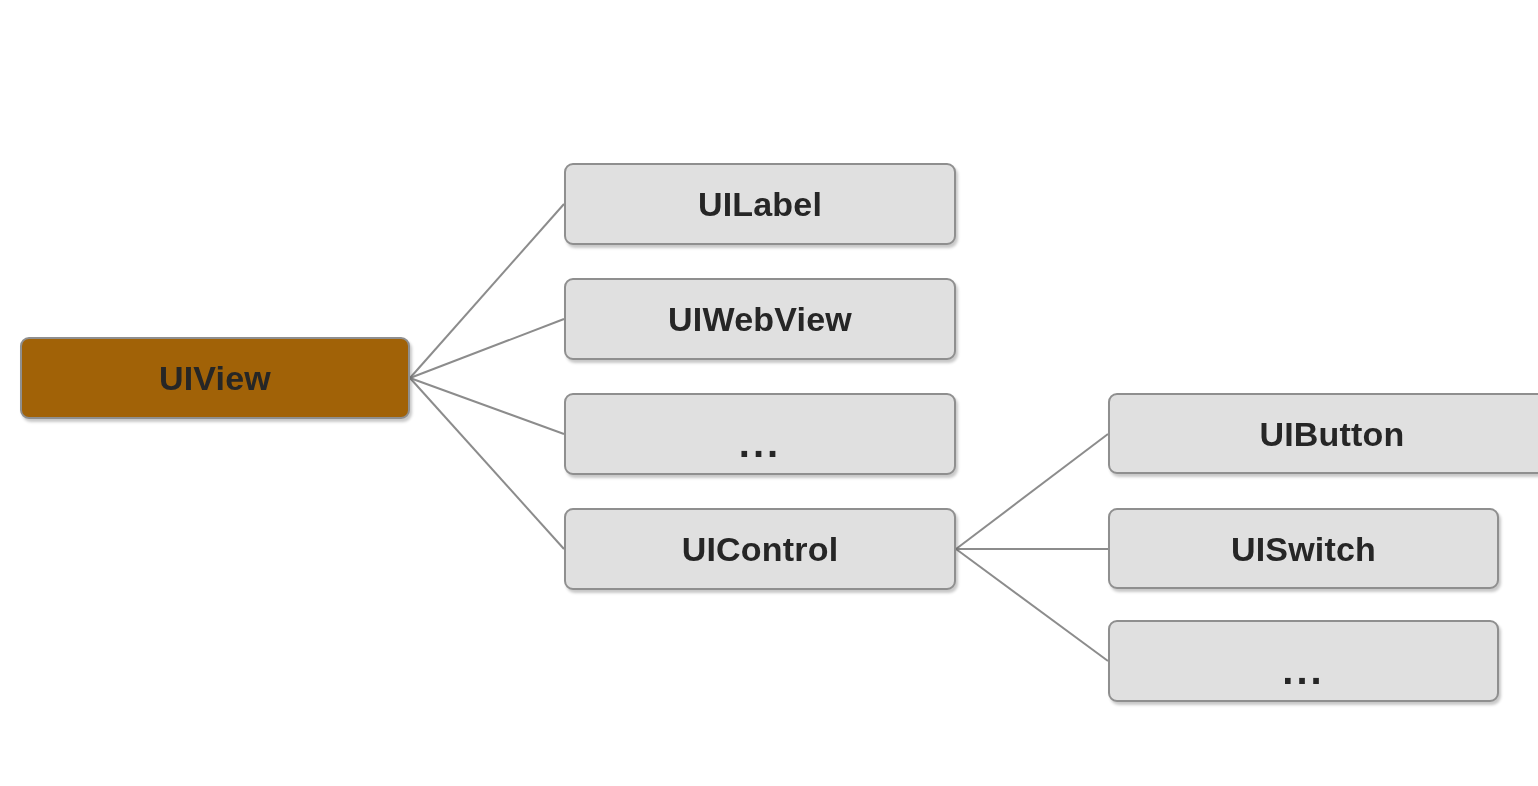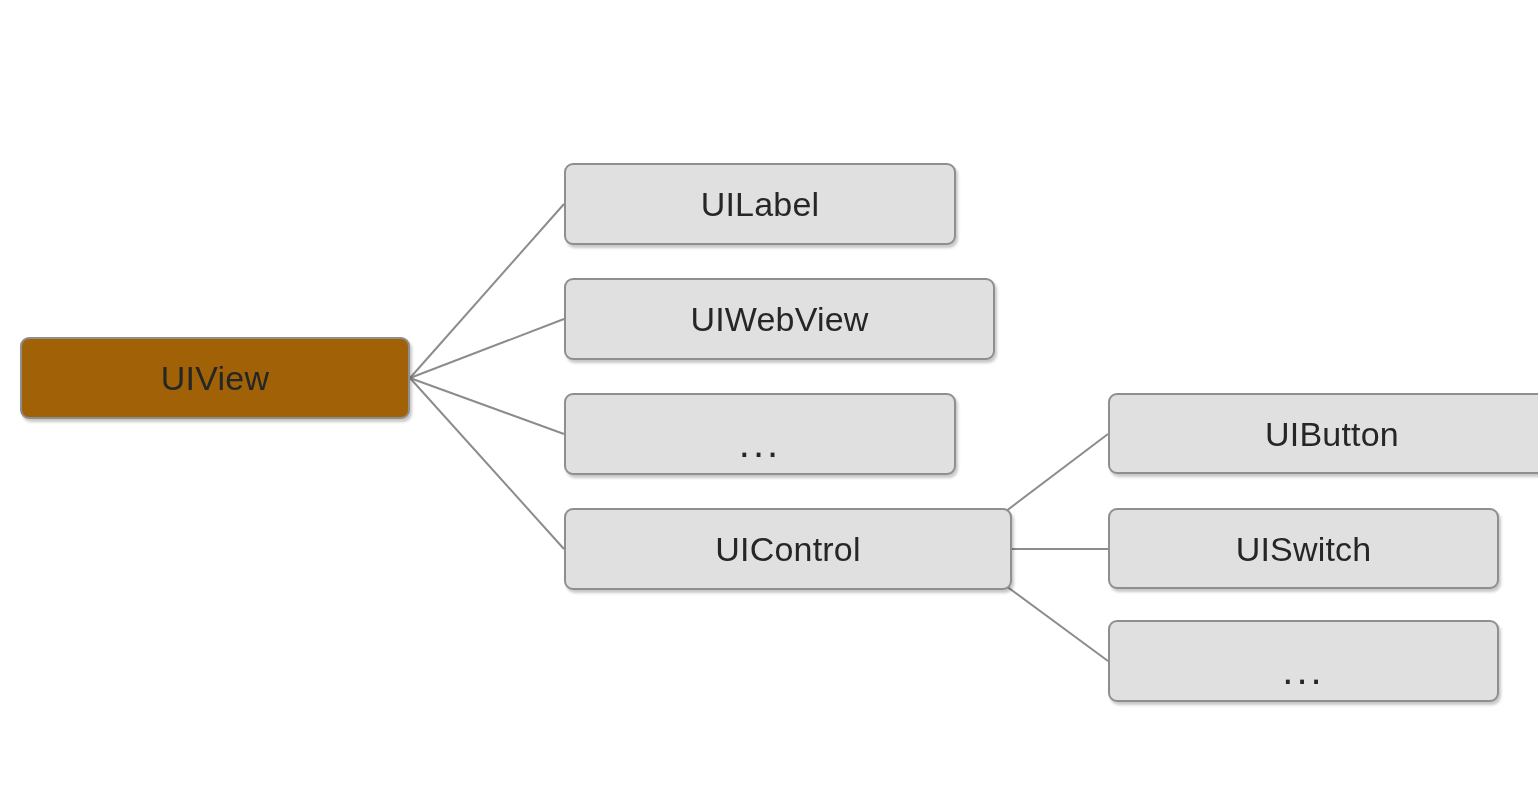--- a/index.html
+++ b/index.html
@@ -37,20 +37,21 @@
     align-items: center;
     justify-content: center;
   }
   .node-label {
     font-family: "Liberation Sans", sans-serif;
     font-size: 34px;
     line-height: 1;
     color: #262626;
     letter-spacing: 0.2px;
     white-space: nowrap;
+    font-weight: bold;
     -webkit-font-smoothing: antialiased;
   }
   .node-label.ellipsis {
     font-size: 40px;
     letter-spacing: 3px;
     position: relative;
     top: 9px;
   }
 </style>
 </head>
@@ -68,27 +69,27 @@
       <line x1="956" y1="549" x2="1108" y2="661" stroke="#8c8c8c" stroke-width="2" shape-rendering="geometricPrecision"></line>
     </svg>
 
   <div id="nodes">
       <div class="node" style="left: 20px; top: 337px; width: 390px; height: 82px; background: #a16207; border-color: rgb(143, 143, 143);">
         <span class="node-label" style="color: rgb(38, 38, 38);">UIView</span>
       </div>
       <div class="node" style="left: 564px; top: 163px; width: 392px; height: 82px; background: rgb(224, 224, 224); border-color: rgb(143, 143, 143);">
         <span class="node-label" style="color: rgb(38, 38, 38);">UILabel</span>
       </div>
-      <div class="node" style="left: 564px; top: 278px; width: 431px; height: 82px; background: rgb(224, 224, 224); border-color: rgb(143, 143, 143);">
+      <div class="node" style="left: 564px; top: 278px; width: 392px; height: 82px; background: rgb(224, 224, 224); border-color: rgb(143, 143, 143);">
         <span class="node-label" style="color: rgb(38, 38, 38);">UIWebView</span>
       </div>
       <div class="node" style="left: 564px; top: 393px; width: 392px; height: 82px; background: rgb(224, 224, 224); border-color: rgb(143, 143, 143);">
         <span class="node-label ellipsis" style="color: rgb(38, 38, 38);">...</span>
       </div>
-      <div class="node" style="left: 564px; top: 508px; width: 448px; height: 82px; background: rgb(224, 224, 224); border-color: rgb(143, 143, 143);">
+      <div class="node" style="left: 564px; top: 508px; width: 392px; height: 82px; background: rgb(224, 224, 224); border-color: rgb(143, 143, 143);">
         <span class="node-label" style="color: rgb(38, 38, 38);">UIControl</span>
       </div>
       <div class="node" style="left: 1108px; top: 393px; width: 448px; height: 81px; background: rgb(224, 224, 224); border-color: rgb(143, 143, 143);">
         <span class="node-label" style="color: rgb(38, 38, 38);">UIButton</span>
       </div>
       <div class="node" style="left: 1108px; top: 508px; width: 391px; height: 81px; background: rgb(224, 224, 224); border-color: rgb(143, 143, 143);">
         <span class="node-label" style="color: rgb(38, 38, 38); text-align: center;">UISwitch</span>
       </div>
       <div class="node" style="left: 1108px; top: 620px; width: 391px; height: 82px; background: rgb(224, 224, 224); border-color: rgb(143, 143, 143);">
         <span class="node-label ellipsis" style="color: rgb(38, 38, 38);">...</span>

